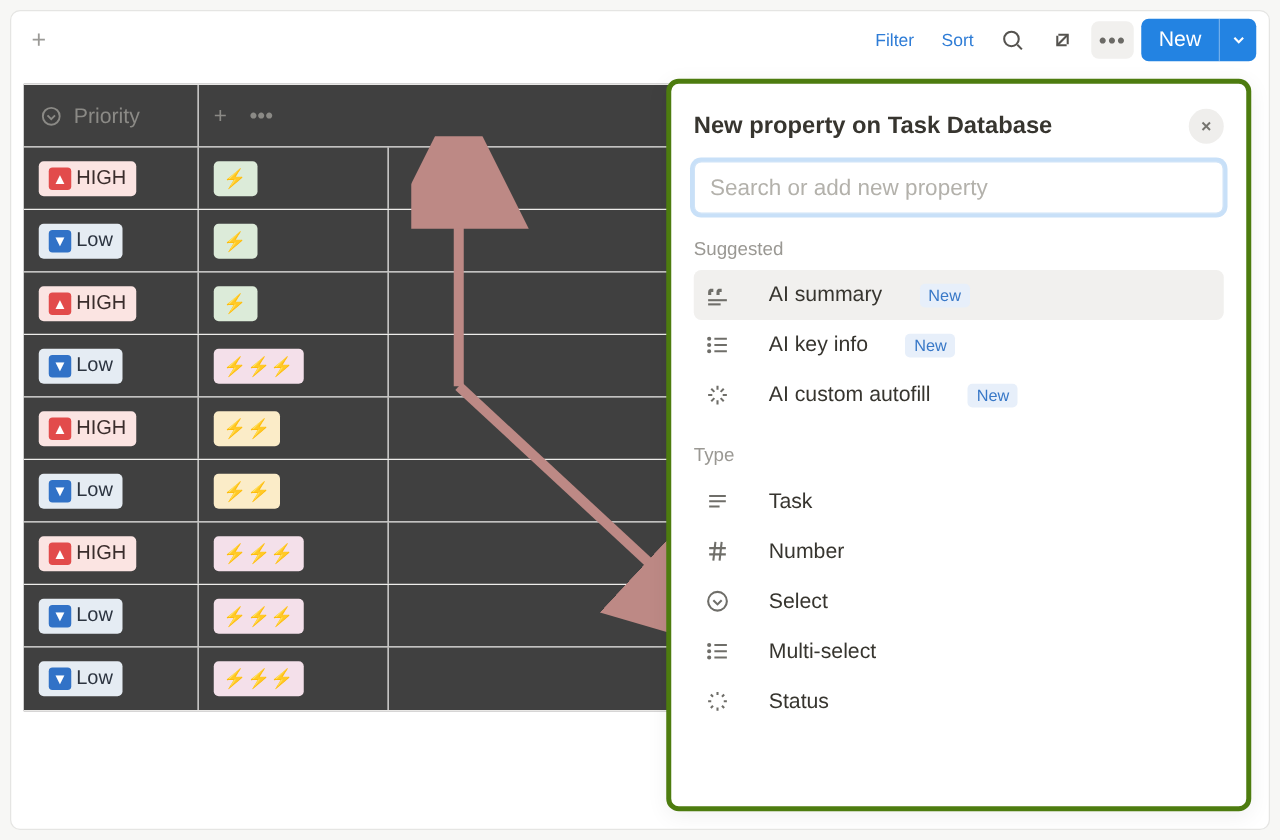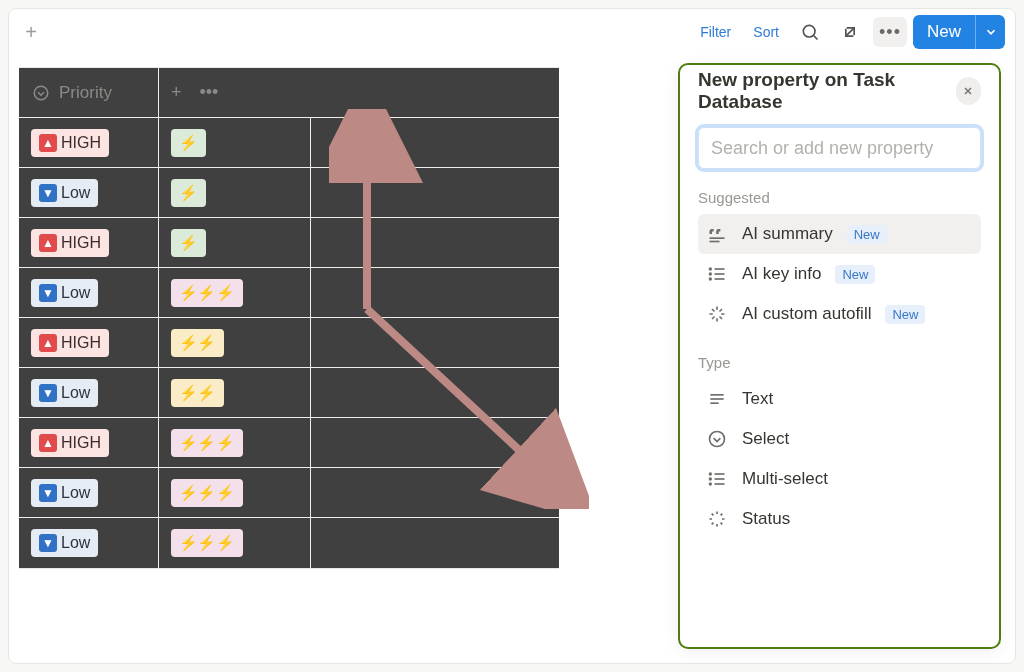--- a/index.html
+++ b/index.html
@@ -119,27 +119,27 @@
       font-size: 12px; color: #fff;
     }
     .emoji-siren { background: #e24b4b; }
     .emoji-down  { background: #3172c7; }
     .col-add .plus, .col-add .dots { font-size: 18px; }
     
     .panel {
       position: absolute;
       right: 14px;
       top: 54px;
-      width: 323px;
+      width: 468px;
       bottom: 14px;
       background: #fff;
-      border: 2px solid #4d7c0f;
+      border: 4px solid #4d7c0f;
       border-radius: 10px;
       box-shadow: 0 4px 18px rgba(0,0,0,0.06);
-      padding: 4px 18px 10px 18px;
+      padding: 20px 18px 10px 18px;
     }
     .panel-header {
       display: flex; align-items: center; justify-content: space-between;
       margin-bottom: 14px;
     }
     .panel-title { font-size: 19px; font-weight: 600; color: #37352f; }
     .close-btn {
       width: 28px; height: 28px; border-radius: 14px;
       background: #efeeec; color: #75746f;
       display: flex; align-items: center; justify-content: center;
@@ -159,21 +159,21 @@
     .search-input::placeholder { color: #b3b1ab; }
     .section-label {
       margin-top: 20px;
       margin-bottom: 8px;
       color: #9a9893;
       font-size: 15px;
     }
     .menu-item {
       display: flex;
       align-items: center;
-      gap: 14px;
+      gap: 30px;
       height: 40px;
       border-radius: 6px;
       padding: 0 8px;
       color: #37352f;
       font-size: 17px;
     }
     .menu-item.highlight { background: #f1f0ee; }
     .menu-icon { width: 22px; height: 22px; display:flex; align-items:center; justify-content:center; color:#6f6e69; }
     .menu-icon svg { width: 20px; height: 20px; }
     .new-badge {
@@ -437,21 +437,32 @@
     <div class="section-label">Type</div>
     <div id="type-list">
         <div class="menu-item">
           <span class="menu-icon">
             <svg viewBox="0 0 24 24" fill="none" stroke="currentColor" stroke-width="2">
               <line x1="4" y1="7" x2="20" y2="7"></line>
               <line x1="4" y1="12" x2="20" y2="12"></line>
               <line x1="4" y1="17" x2="14" y2="17"></line>
             </svg>
           </span>
-          <span>Text</span>
+          <span>Task</span>
+        </div>
+        <div class="menu-item">
+          <span class="menu-icon">
+            <svg viewBox="0 0 24 24" fill="none" stroke="currentColor" stroke-width="2">
+              <line x1="4" y1="9" x2="20" y2="9"></line>
+              <line x1="4" y1="15" x2="20" y2="15"></line>
+              <line x1="10" y1="3" x2="8" y2="21"></line>
+              <line x1="16" y1="3" x2="14" y2="21"></line>
+            </svg>
+          </span>
+          <span>Number</span>
         </div>
         <div class="menu-item">
           <span class="menu-icon">
             <svg viewBox="0 0 24 24" fill="none" stroke="currentColor" stroke-width="2">
               <circle cx="12" cy="12" r="9"></circle>
               <polyline points="8 11 12 15 16 11"></polyline>
             </svg>
           </span>
           <span>Select</span>
         </div>

